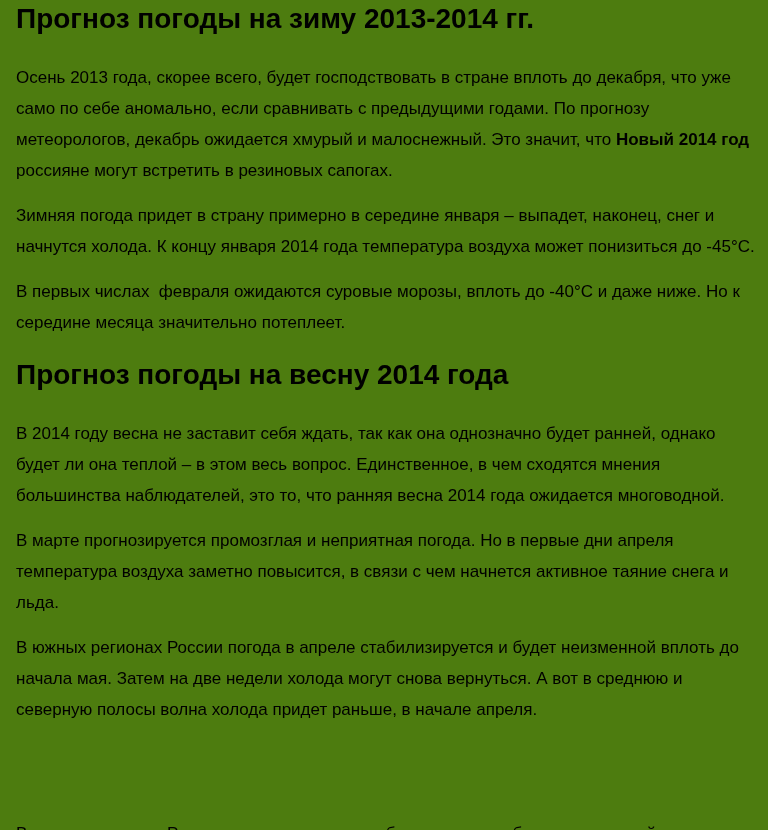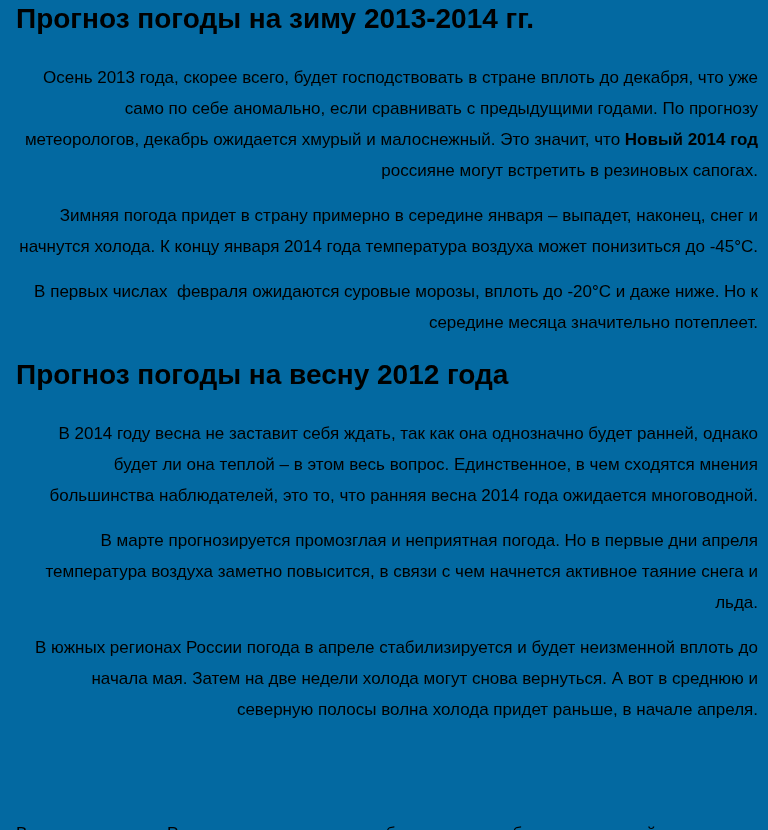--- a/index.html
+++ b/index.html
@@ -4,21 +4,21 @@
 <style>
   html, body {
     margin: 0;
     padding: 0;
     background: #ffffff;
   }
   .page {
     position: relative;
     width: 768px;
     height: 830px;
-    background: #0369a1;
+    background: #4d7c0f;
     color: #000000;
     overflow: hidden;
     font-family: "Liberation Sans", "DejaVu Sans", sans-serif;
     box-sizing: border-box;
   }
   .article {
     padding: 0 10px 0 16px;
   }
   .article h2 {
     font-size: 28px;
@@ -31,21 +31,20 @@
   .article h2.first {
     margin-top: 0;
   }
   .article p {
     font-size: 17px;
     font-weight: normal;
     line-height: 31px;
     margin: 14px 0;
     color: #000000;
     white-space: pre-wrap;
-    text-align: right;
   }
   .article p b {
     font-weight: bold;
   }
   
   .cropped-line {
     position: absolute;
     top: 825px;
     left: 16px;
     right: 10px;
@@ -65,25 +64,25 @@
 <div class="page">
   <div class="article">
 
     <section>
       <h2 class="first">Прогноз погоды на зиму 2013-2014 гг.</h2>
 
       <p><span>Осень 2013 года, скорее всего, будет господствовать в стране вплоть до декабря, что уже само по себе аномально, если сравнивать с предыдущими годами. По прогнозу метеорологов, декабрь ожидается хмурый и малоснежный. Это значит, что </span><b>Новый 2014 год</b><span> россияне могут встретить в резиновых сапогах.</span></p>
 
       <p>Зимняя погода придет в страну примерно в середине января – выпадет, наконец, снег и начнутся холода. К концу января 2014 года температура воздуха может понизиться до -45°С.</p>
 
-      <p>В первых числах  февраля ожидаются суровые морозы, вплоть до -20°С и даже ниже. Но к середине месяца значительно потеплеет.</p>
+      <p>В первых числах  февраля ожидаются суровые морозы, вплоть до -40°С и даже ниже. Но к середине месяца значительно потеплеет.</p>
     </section>
 
     <section>
-      <h2>Прогноз погоды на весну 2012 года</h2>
+      <h2>Прогноз погоды на весну 2014 года</h2>
 
       <p>В 2014 году весна не заставит себя ждать, так как она однозначно будет ранней, однако будет ли она теплой – в этом весь вопрос. Единственное, в чем сходятся мнения большинства наблюдателей, это то, что ранняя весна 2014 года ожидается многоводной.</p>
 
       <p>В марте прогнозируется промозглая и неприятная погода. Но в первые дни апреля температура воздуха заметно повысится, в связи с чем начнется активное таяние снега и льда.</p>
 
       <p>В южных регионах России погода в апреле стабилизируется и будет неизменной вплоть до начала мая. Затем на две недели холода могут снова вернуться. А вот в среднюю и северную полосы волна холода придет раньше, в начале апреля.</p>
 
     </section>
 
   </div>

